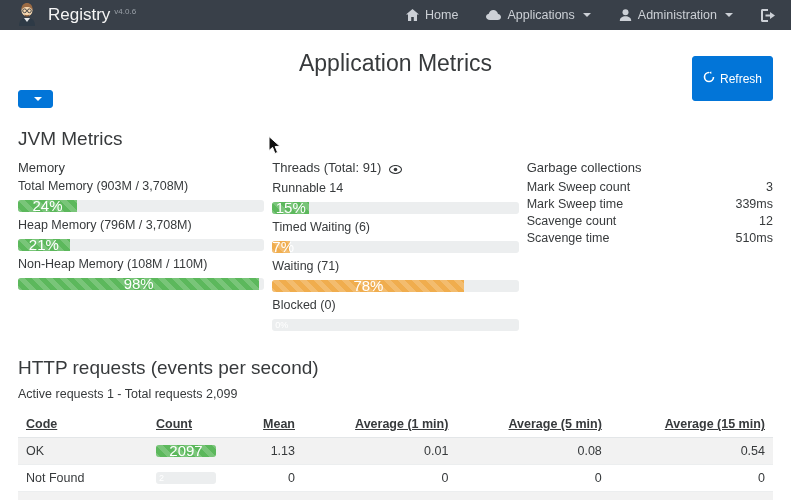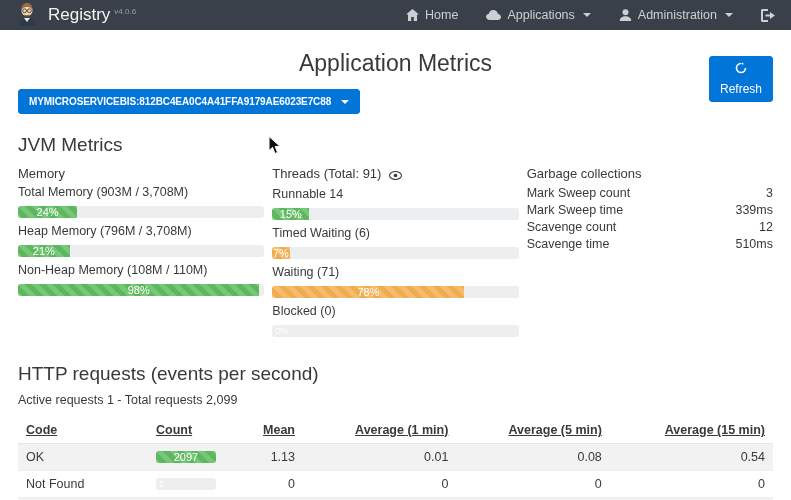--- a/index.html
+++ b/index.html
@@ -21,36 +21,36 @@
   .nav-item svg { display:block; }
   .caret { display:inline-block; width:0; height:0; border-left:4px solid transparent;
            border-right:4px solid transparent; border-top:4px solid #ccd0d6; margin-left:2px; }
   
   .container { padding:0 18px; position:relative; }
   h2.page-title { font-size:23px; font-weight:500; margin:20px 0 12px; color:#373a3c;text-align:center; }
   .btn-primary {
     background:#0275d8; color:#fff; border:1px solid #0275d8; border-radius:3px;
     cursor:pointer; display:inline-flex; align-items:center; gap:5px;
   }
-  .refresh-btn { position:absolute; right:18px; top:6px; font-size:12px; padding:5px 10px;flex-direction:column; }
+  .refresh-btn { position:absolute; right:18px; top:6px; font-size:12px; padding:14px 10px; }
   .instance-btn { font-size:10px; font-weight:bold; padding:6px 10px; letter-spacing:-0.1px; }
   .instance-btn .caret { border-top-color:#fff; margin-left:5px; }
   h3.section-title { font-size:19px; font-weight:500; margin:20px 0 8px; color:#373a3c; }
   
   .jvm-cols { display:flex; gap:8px; }
   .jvm-col { flex:1; min-width:0; }
   .col-title { font-size:13px; margin:2px 0 4px; }
   .col-title .eye { margin-left:4px; cursor:pointer; vertical-align:-2px; }
   .metric-label { font-size:12.5px; margin:3px 0 7px; white-space:nowrap; }
   .progress {
     height:12px; background:#eceeef; border-radius:3px; overflow:hidden;
     margin:0 0 6px; position:relative;
   }
   .progress-bar {
-    height:100%; text-align:center; color:#fff; font-size:11px; line-height:12px;
+    height:100%; text-align:center; color:#fff; font-size:15px; line-height:12px;
     background-image:linear-gradient(45deg, rgba(255,255,255,.18) 25%, transparent 25%,
       transparent 50%, rgba(255,255,255,.18) 50%, rgba(255,255,255,.18) 75%, transparent 75%, transparent);
     background-size:14px 14px; white-space:nowrap;
   }
   .bar-label-edge { position:absolute; left:3px; top:0; color:#fff; font-size:9px; line-height:12px; }
   .gc-row { display:flex; justify-content:space-between; font-size:12.5px; line-height:17px; }
   
   .sub-note { font-size:12.5px; margin:0 0 10px; }
   table { width:100%; border-collapse:collapse; font-size:12.5px; margin-bottom:6px; }
   th, td { padding:6px 8px; border-top:1px solid #eceeef; }
@@ -130,21 +130,20 @@
     <span>
       <svg width="12" height="12" viewBox="0 0 12 12" fill="none" stroke="#fff" stroke-width="1.6">
         <path d="M10.5 6 A4.5 4.5 0 1 1 6 1.5"></path>
         <path d="M6 1.5 L8.3 0.4 L8.3 3 Z" fill="#fff" stroke="none"></path>
       </svg>
     </span>
     <span>Refresh</span>
   </button>
 
   <button class="btn-primary instance-btn">
-    <span>MYMICROSERVICEBIS:812BC4EA0C4A41FFA9179AE6023E7C88</span>
     <span class="caret"></span>
   </button>
 
   
   <span class="cursor">
     <svg width="13" height="19" viewBox="0 0 13 19">
       <path d="M1 0.5 L1 14.5 L4.6 11.4 L6.9 17.5 L9.6 16.4 L7.2 10.5 L12 10.3 Z" fill="#111" stroke="#fff" stroke-width="1"></path>
     </svg>
   </span>
 

